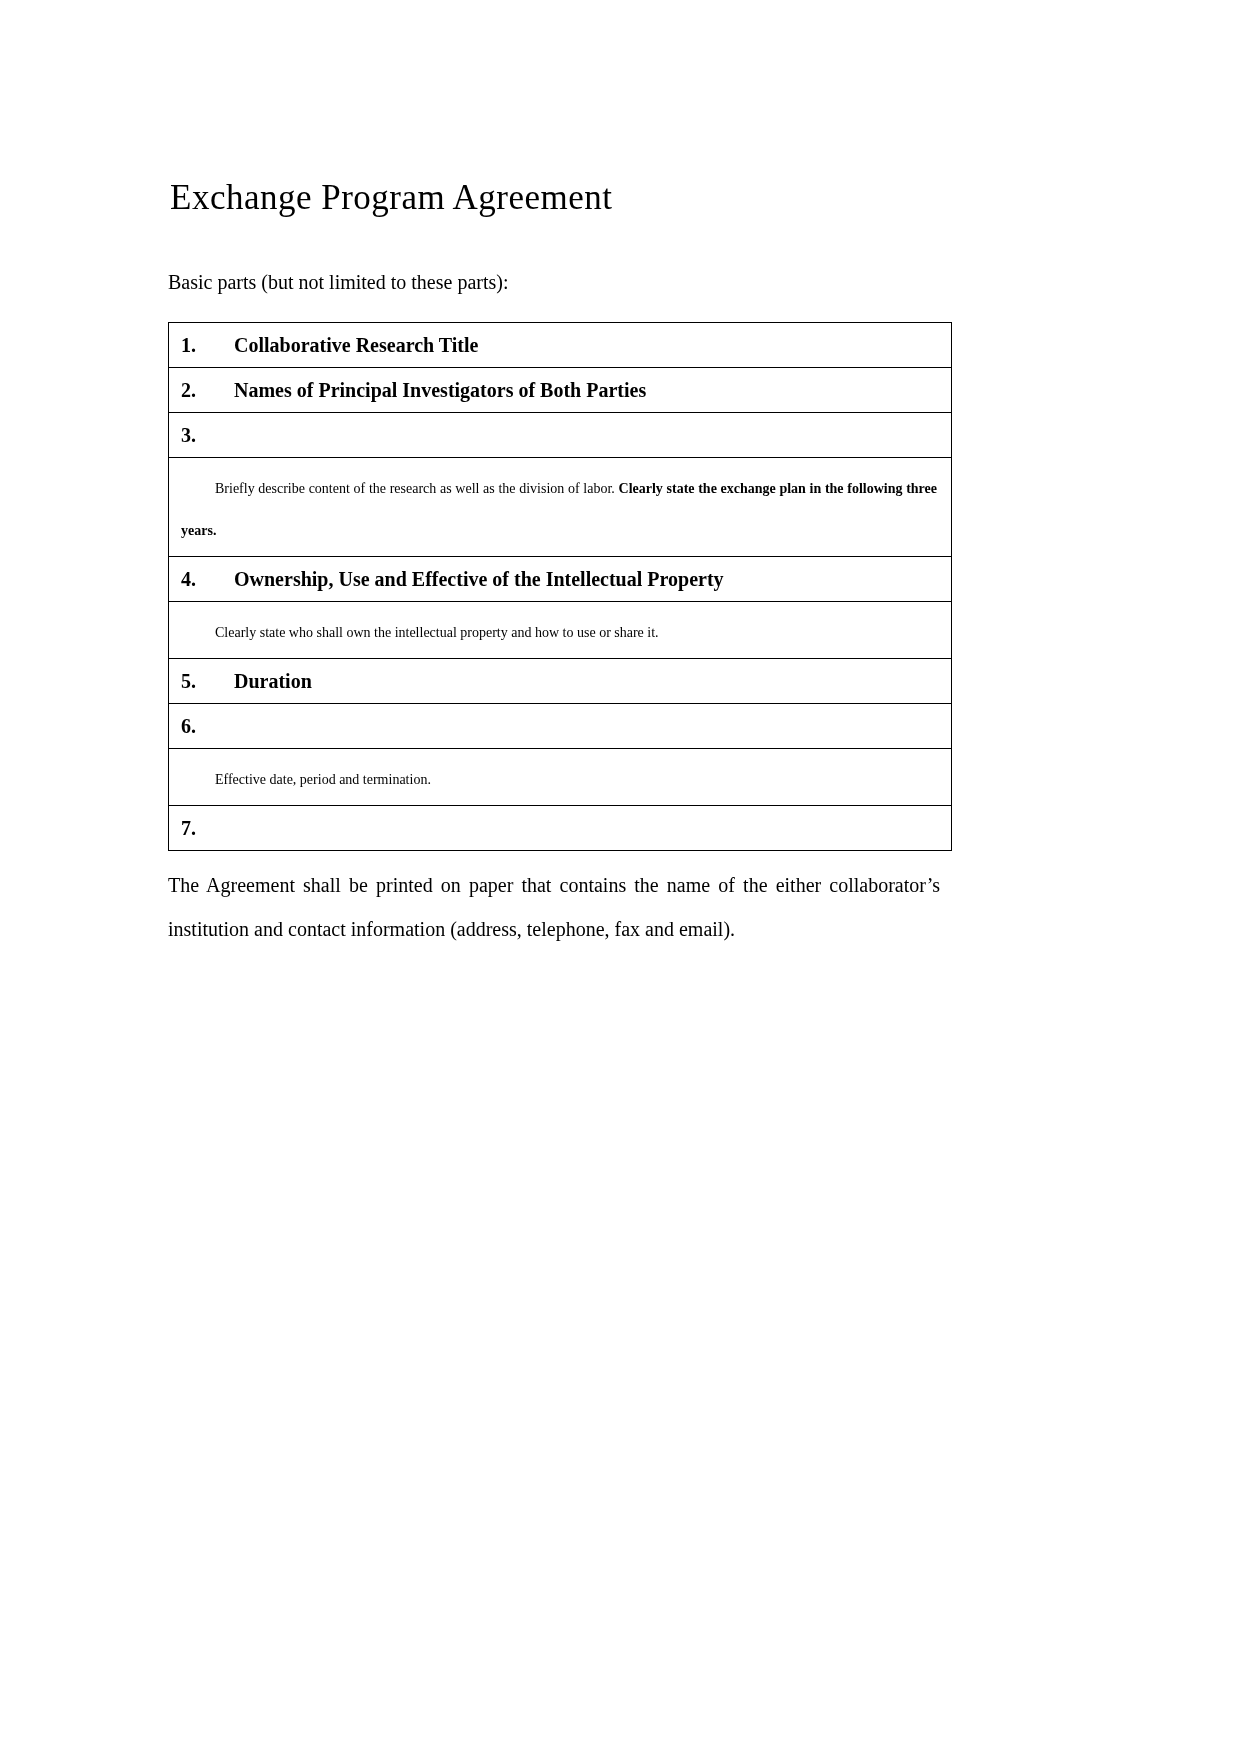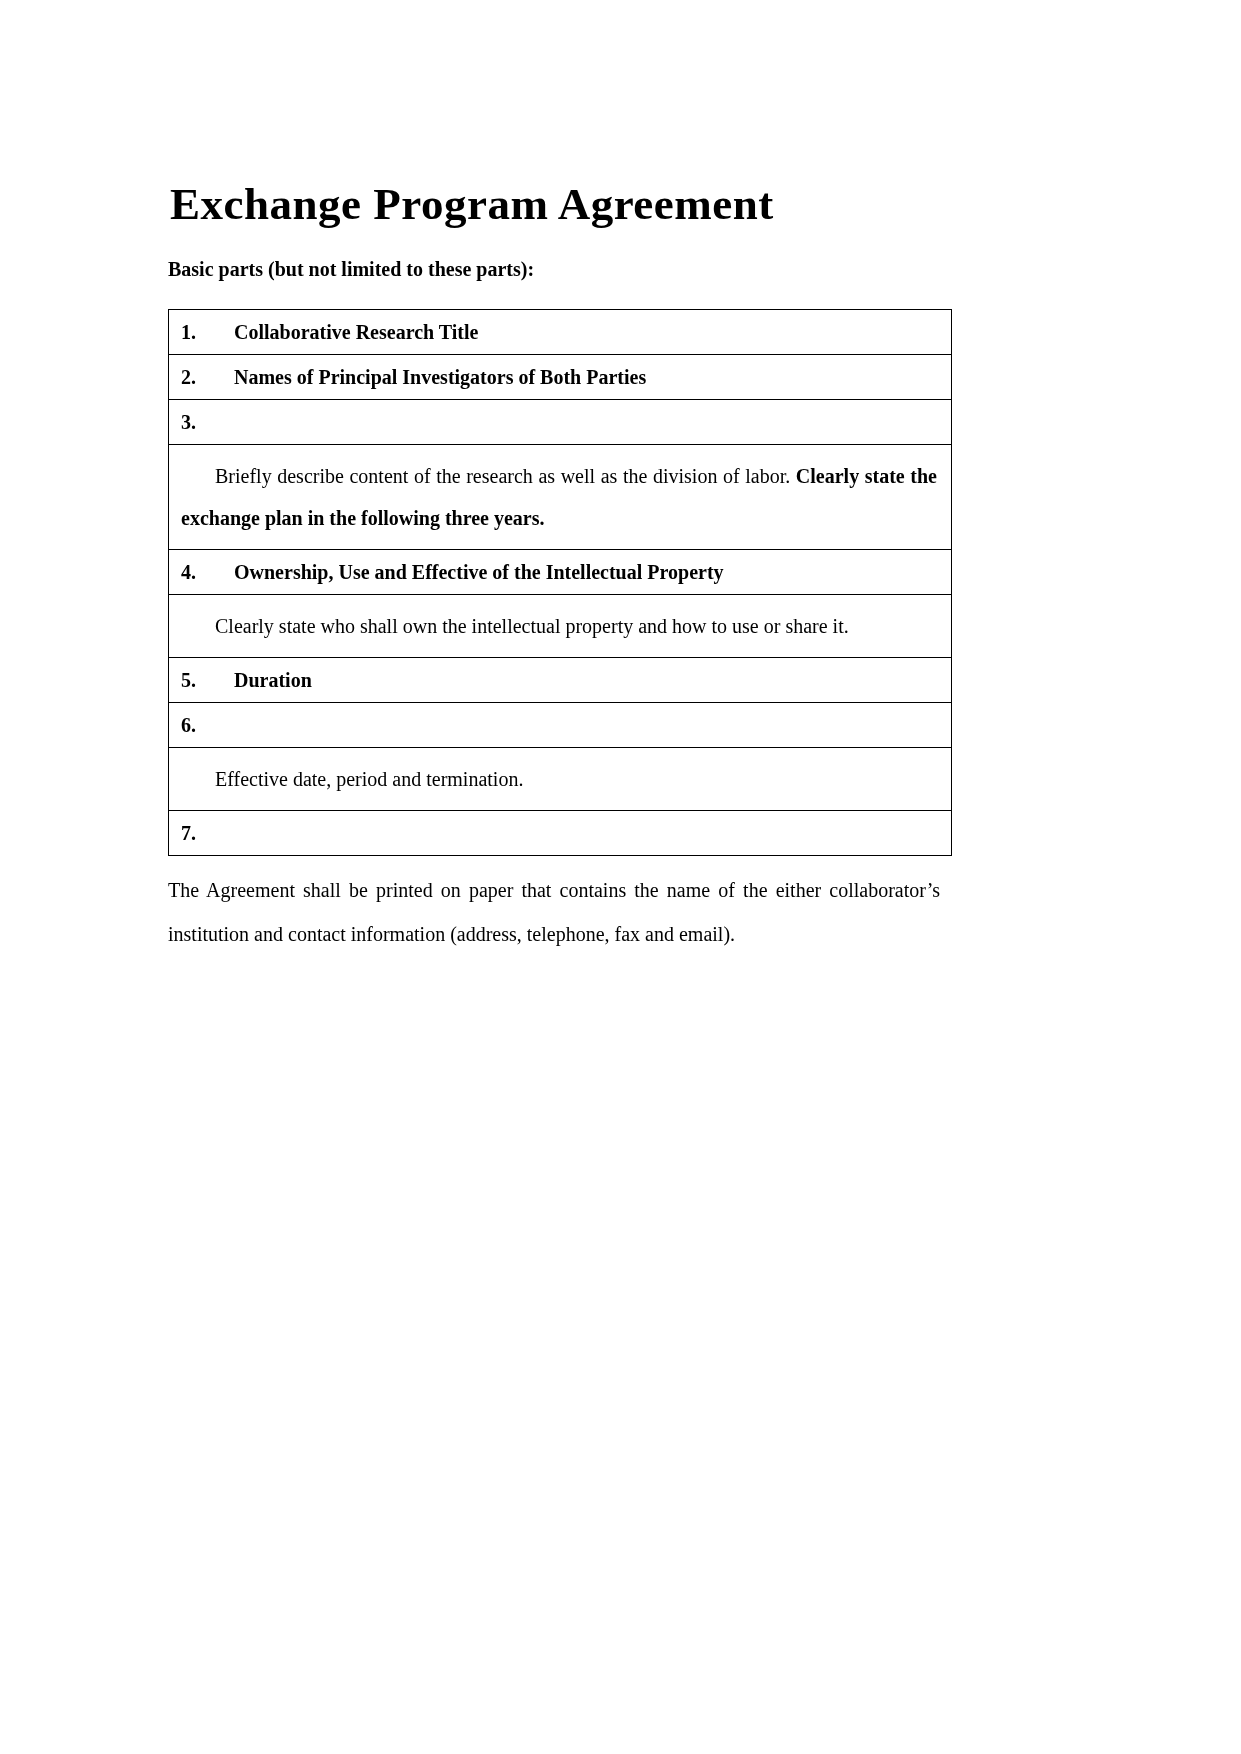--- a/index.html
+++ b/index.html
@@ -16,29 +16,28 @@
     color: #000000;
     overflow: hidden;
   }
   .content {
     position: absolute;
     left: 168px;
     top: 178px;
     width: 784px;
   }
   .doc-title {
-    font-size: 45px;
-    font-weight: bold;
+    font-size: 35px;
+    font-weight: normal;
     letter-spacing: 0.5px;
-    margin: 0 0 28px 2px;
+    margin: 0 0 53px 2px;
   }
   .intro {
     font-size: 20px;
     margin: 0 0 28px 0;
-    font-weight: bold;
   }
   .agreement-table {
     border: 1px solid #000000;
     width: 100%;
     box-sizing: border-box;
   }
   .row {
     border-bottom: 1px solid #000000;
     box-sizing: border-box;
   }
@@ -54,22 +53,22 @@
     line-height: 24px;
   }
   .row.item .num {
     flex: 0 0 40px;
   }
   .row.item .label {
     flex: 1 1 auto;
     margin-left: 13px;
   }
   .row.desc {
-    font-size: 20px;
-    padding: 10px 14px 10px 12px;
+    font-size: 14px;
+    padding: 10px 14px 4px 12px;
     line-height: 42px;
     text-indent: 34px;
   }
   .row.desc.justify {
     text-align: justify;
   }
   .row.desc .bold {
     font-weight: bold;
   }
   .closing {

